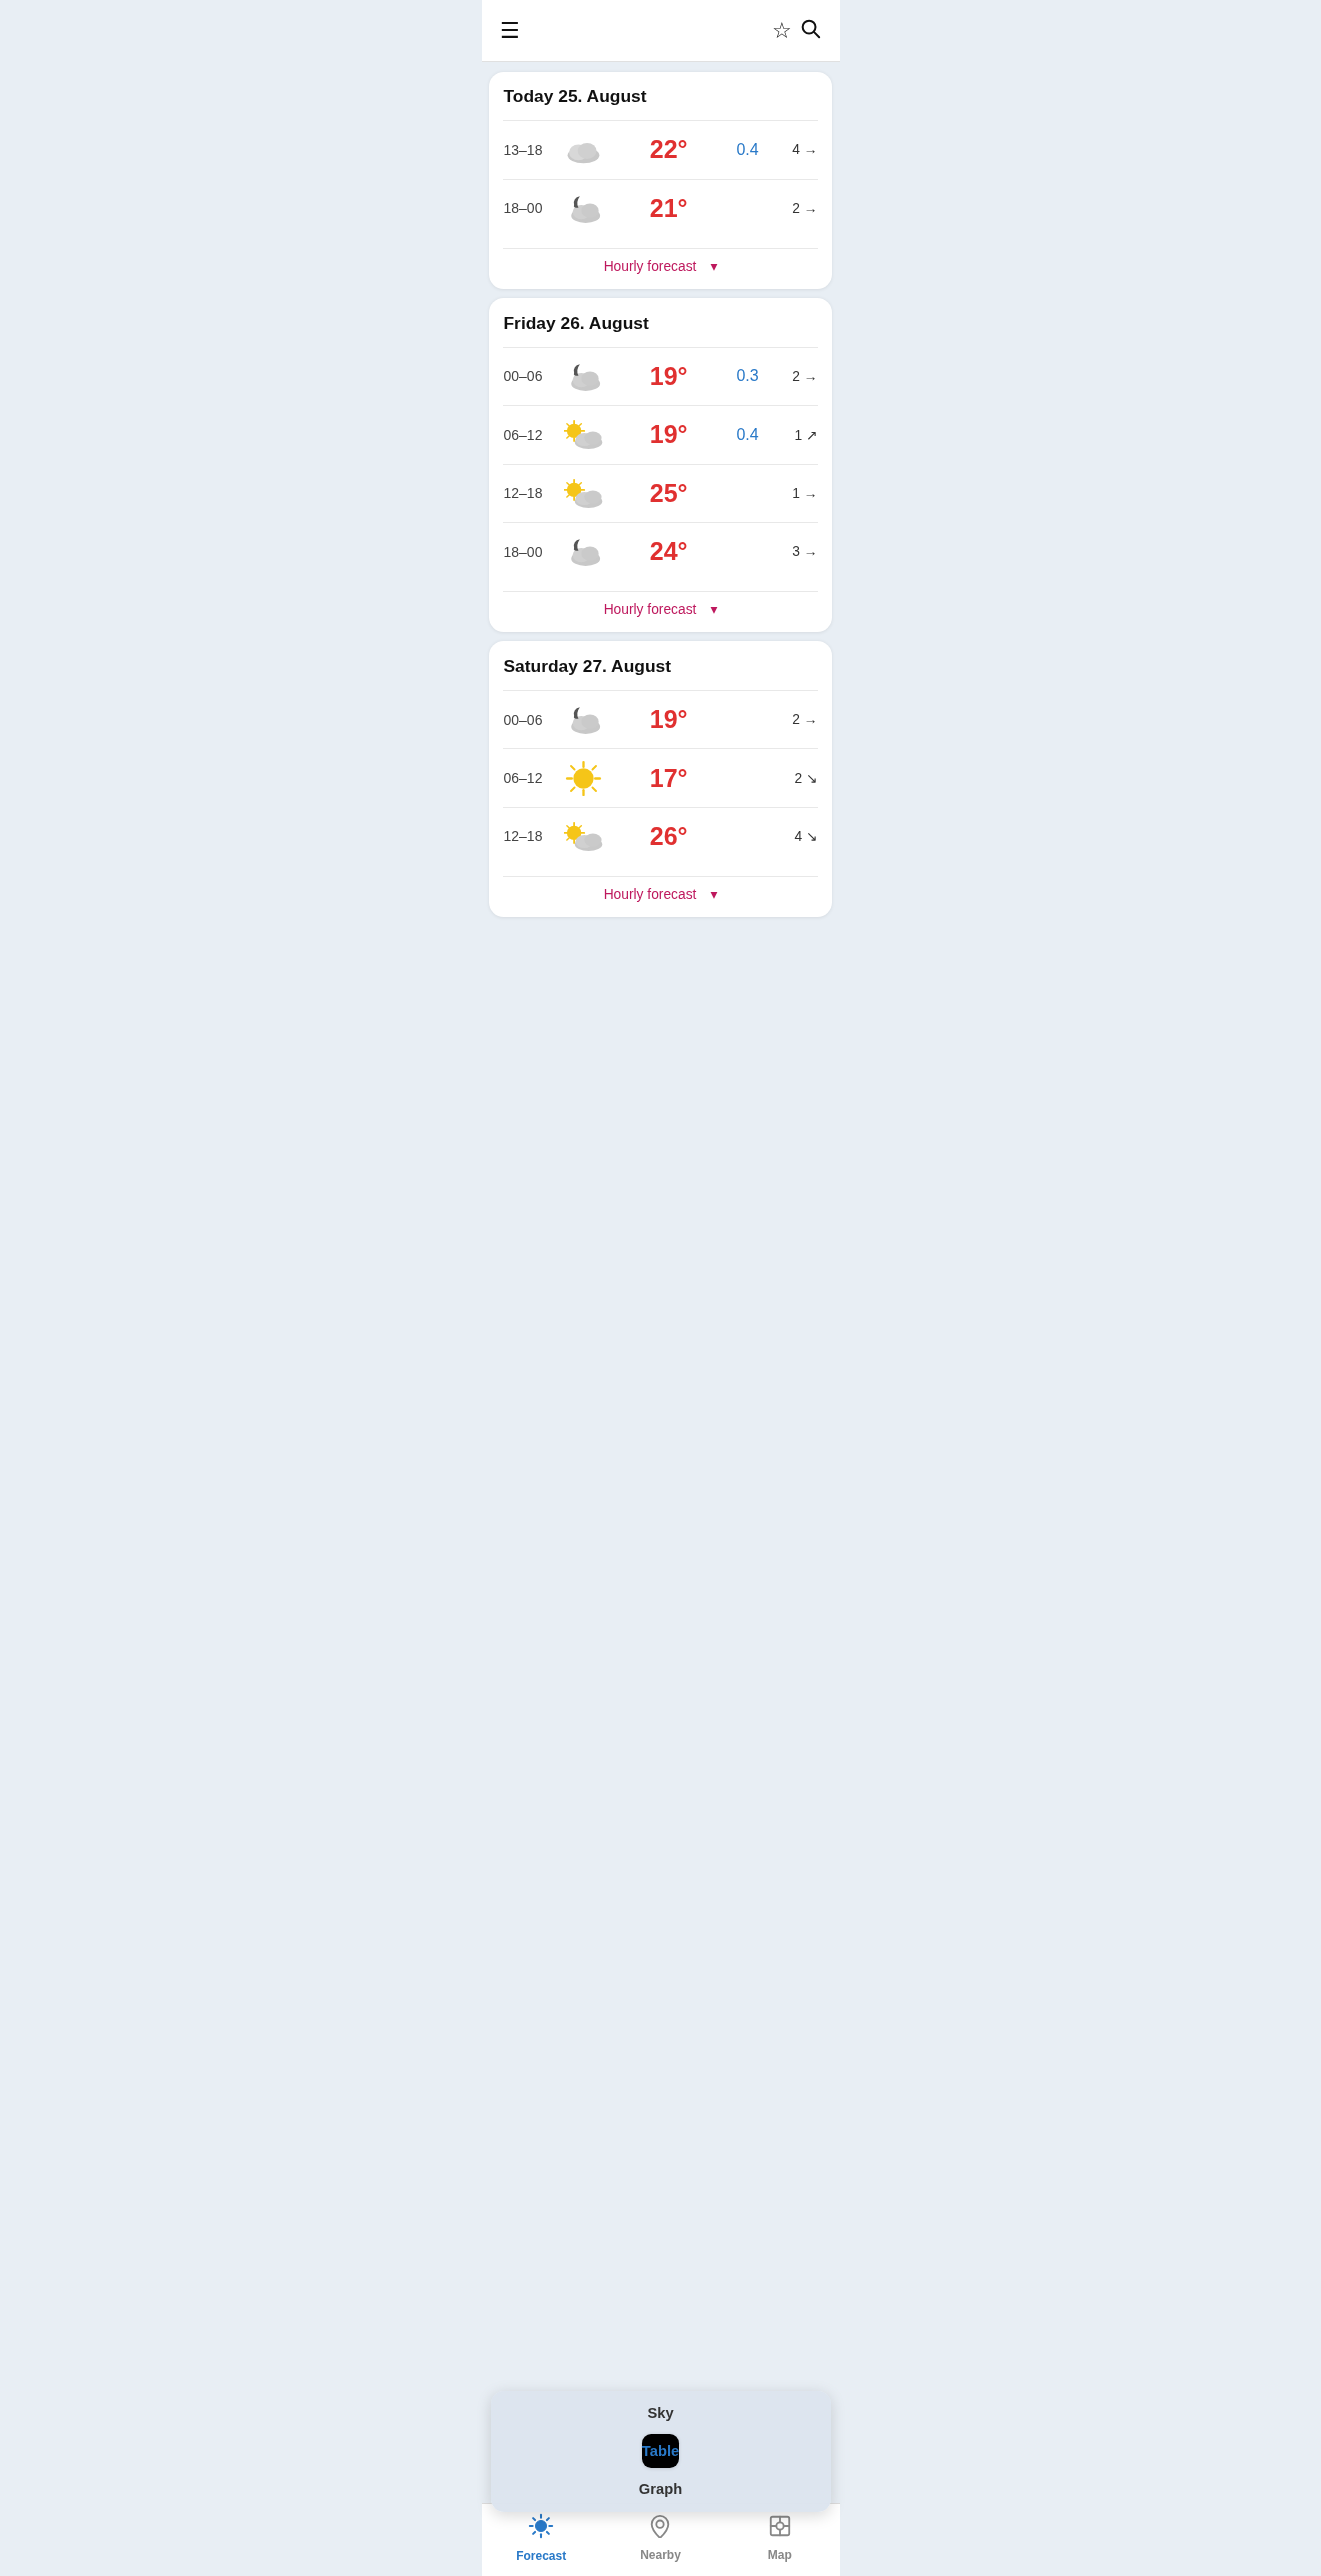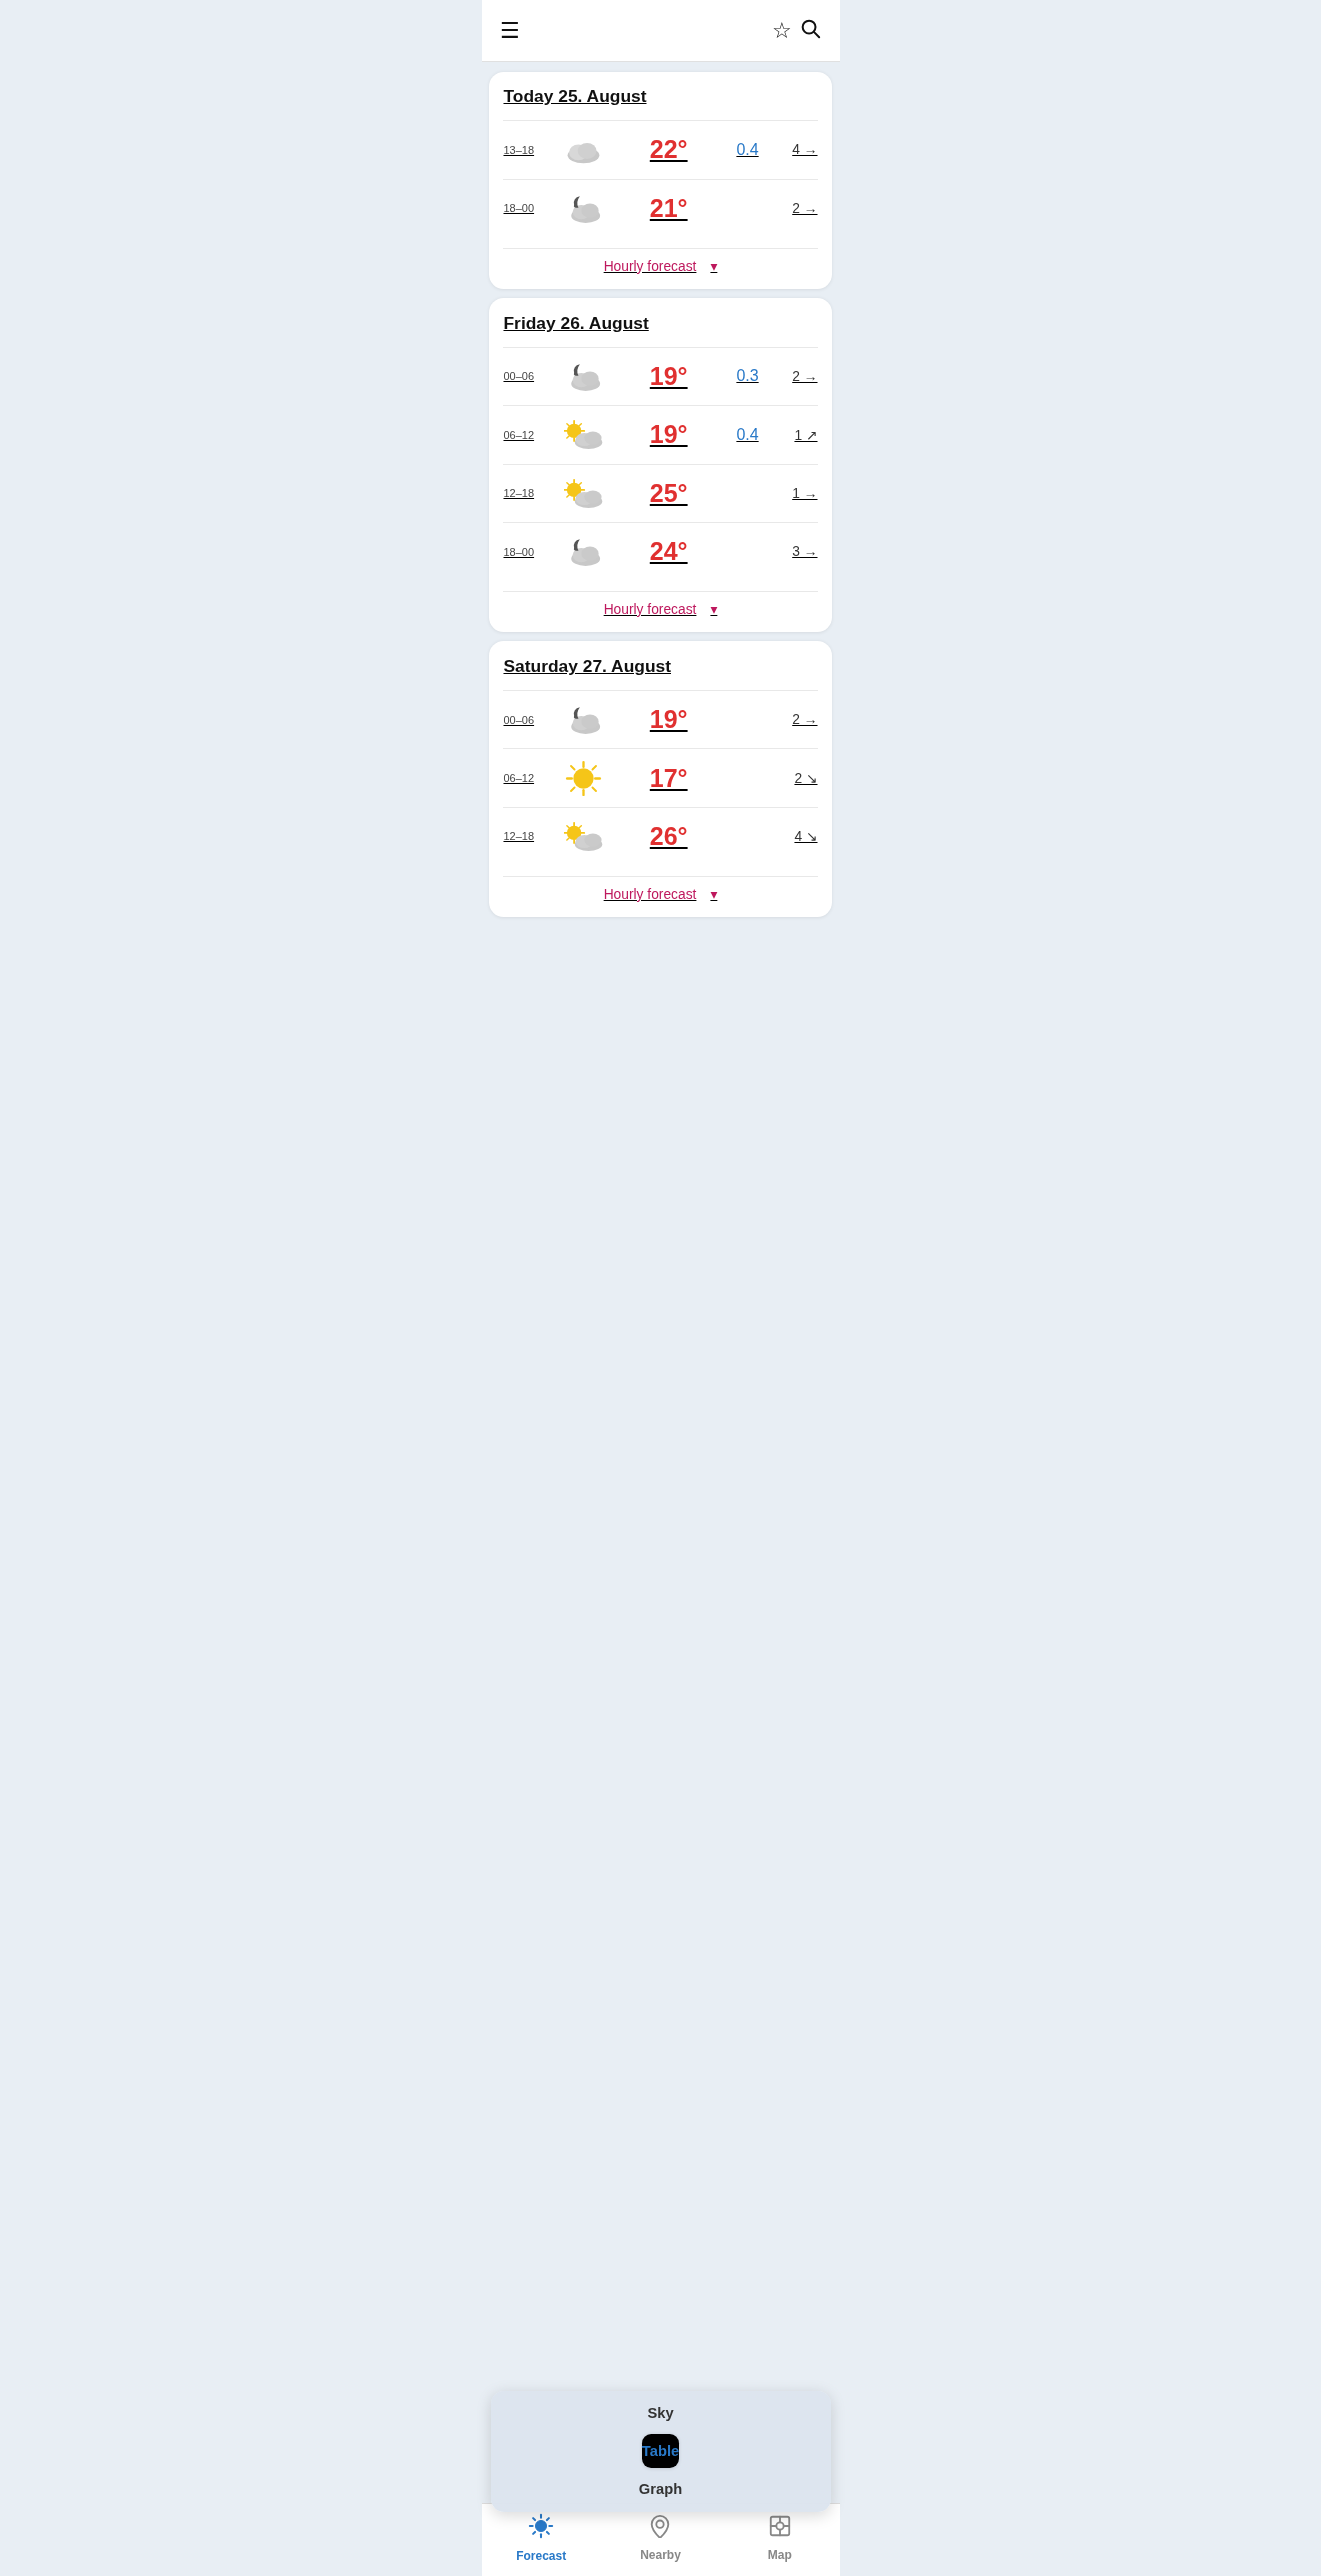--- a/index.html
+++ b/index.html
@@ -36,21 +36,20 @@
       cursor: pointer;
       background: none;
       border: none;
       padding: 3.7px;
     }
 
     
     .content {
       padding: 9.2px 7.3px;
       padding-bottom: 110px;
-      text-decoration: underline;
     }
 
     
     .weather-card {
       background: #fff;
       border-radius: 14.7px;
       margin-bottom: 9.2px;
       padding: 14.7px;
       box-shadow: 0 0.9px 3.7px rgba(0,0,0,0.08);
     }
@@ -65,21 +64,21 @@
     .weather-row {
       display: flex;
       align-items: center;
       padding: 9.2px 0;
       border-top: 0.9px solid #e8e8e8;
     }
     .weather-row:first-of-type {
       border-top: none;
     }
     .time-label {
-      font-size: 11px;
+      font-size: 14px;
       color: #444;
       width: 51px;
       flex-shrink: 0;
     }
     .weather-icon {
       width: 39px;
       height: 39px;
       margin: 0 9.2px;
       flex-shrink: 0;
       display: flex;

